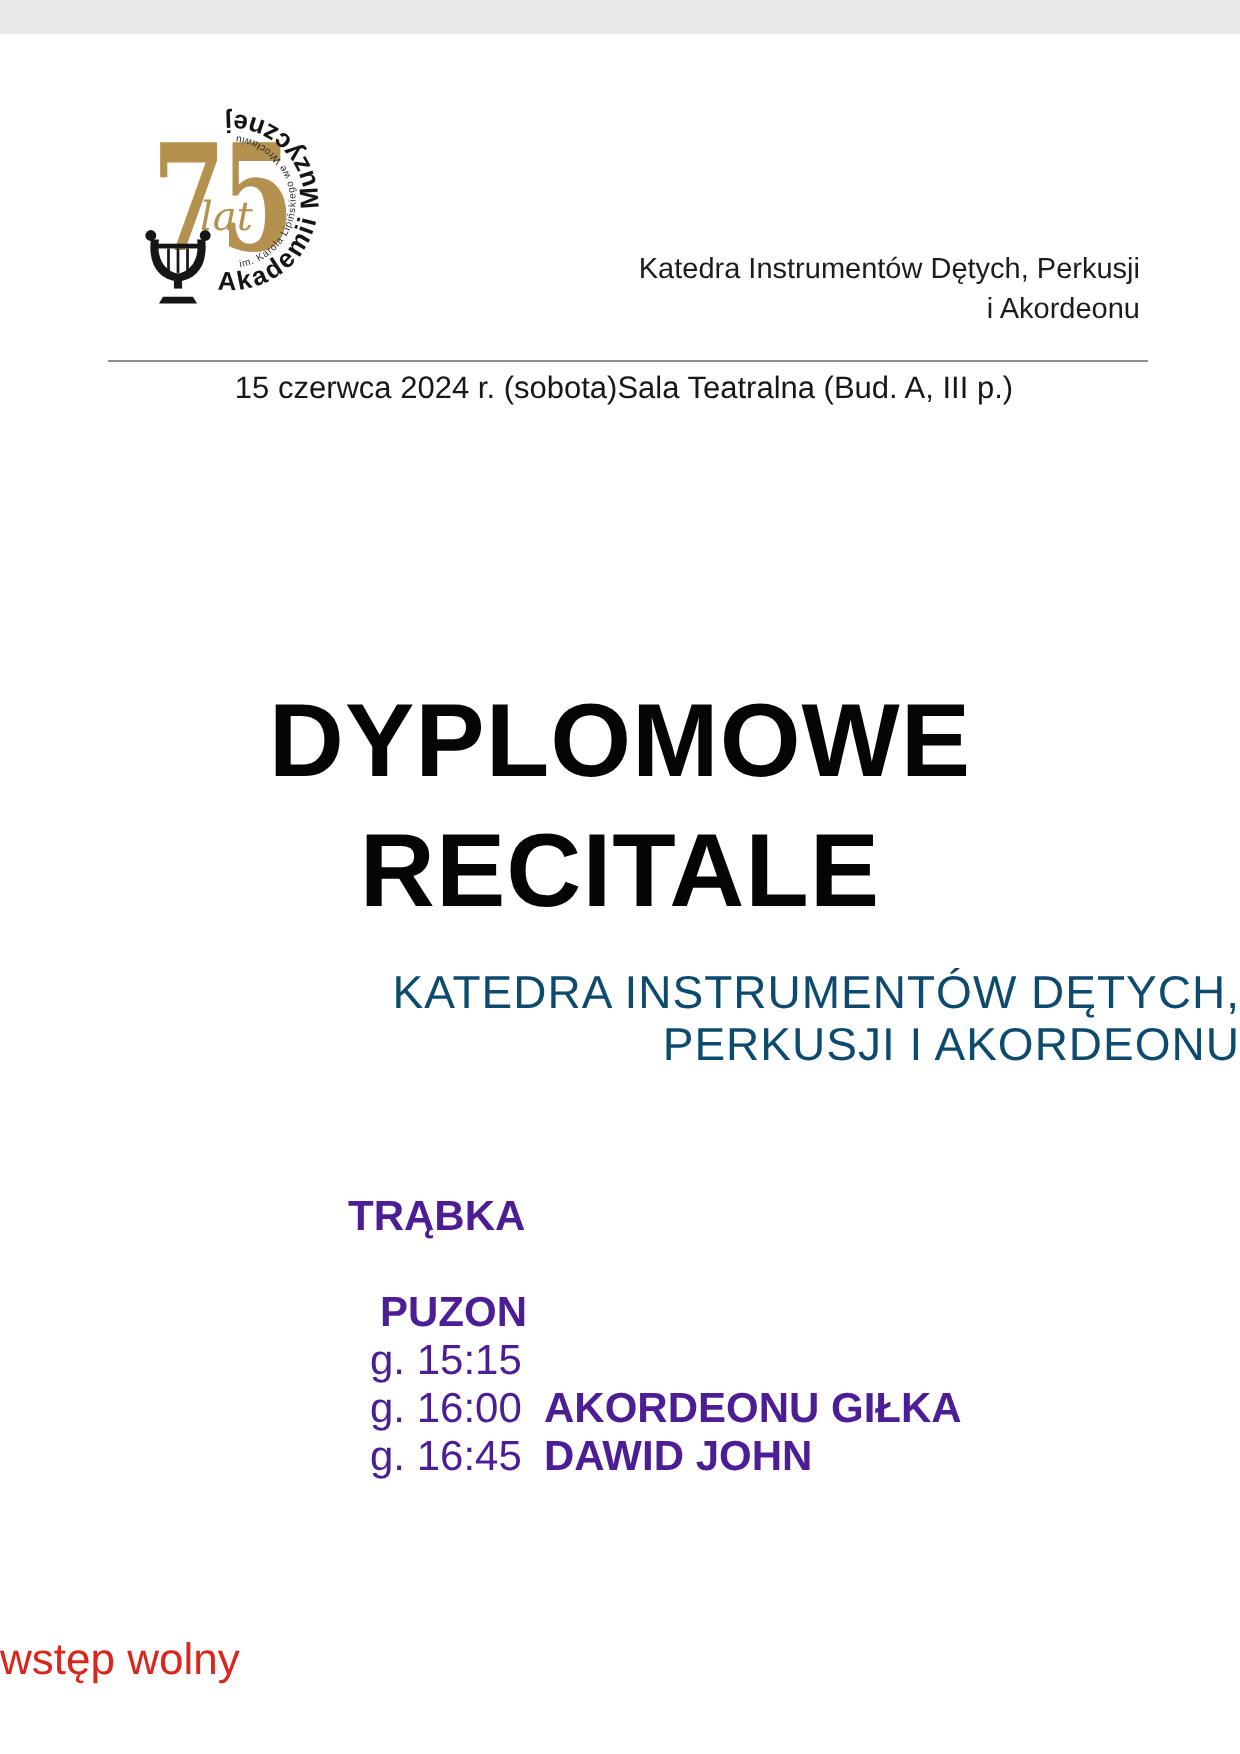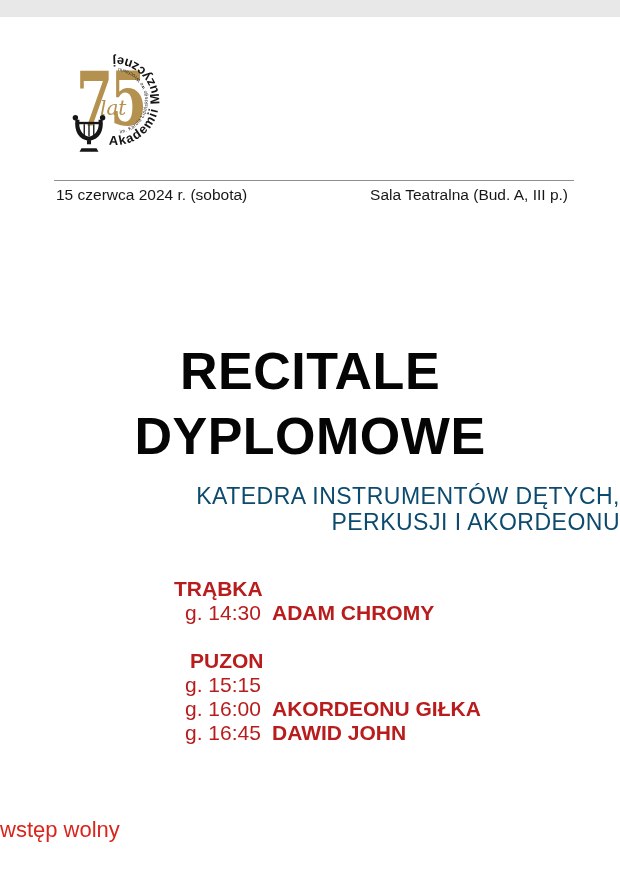--- a/index.html
+++ b/index.html
@@ -24,42 +24,42 @@
     color:#1c1c1c;
   }
 
   
   .rule {
     position:absolute; left:54px; top:163px; width:520px;
     border-top:1.5px solid #8f8f8f;
   }
   .meta-row {
     position:absolute; left:56px; top:169px; width:512px;
-    display:flex; justify-content:space-between;
+    display:flex; justify-content:center;
     font-size:15.5px; color:#171717;
   }
 
   
   .title {
     position:absolute; top:322px; left:0; width:100%;
     text-align:center;
     font-size:52px; font-weight:bold; line-height:65px;
     color:#050505; letter-spacing:0.5px;
   }
   .subtitle {
     position:absolute; top:466px; left:0; width:100%;
     text-align:right;
     font-size:23px; line-height:26px;
     color:#0c4a6e; letter-spacing:0.5px;
   }
 
   
   .schedule {
-    position:absolute; left:185px; top:560px;
-    font-size:21px; line-height:24px; color:#b91c1c;
+    position:absolute; left:185px; top:580px;
+    font-size:21px; line-height:24px; color:#4c1d95;
   }
   .sched-header { font-weight:bold; }
   .sched-header.first { margin-left:-11px; }
   .sched-header.second { margin-left:5px; margin-top:24px; }
   .sched-row { display:flex; }
   .sched-row .time { width:87px; flex:0 0 auto; }
   .sched-row .name { font-weight:bold; }
 
   
   .admission {
@@ -99,42 +99,42 @@
       <path d="M10,20 C6,55 20,78 50,82 C80,78 94,55 90,20 L78,20 C82,48 70,66 50,70 C30,66 18,48 22,20 Z"></path>
       <rect x="20" y="26" width="60" height="7"></rect>
       <rect x="34" y="33" width="4" height="34"></rect>
       <rect x="48" y="33" width="4" height="36"></rect>
       <rect x="62" y="33" width="4" height="34"></rect>
       <rect x="44" y="80" width="12" height="12"></rect>
       <path d="M28,104 L72,104 L78,114 L22,114 Z"></path>
     </g>
   </svg>
 
+  <div class="dept">
+    <div>Katedra Instrumentów Dętych, Perkusji</div>
+    <div>i Akordeonu</div>
+  </div>
 
   <div class="rule"></div>
   <div class="meta-row">
     <span>15 czerwca 2024 r. (sobota)</span>
     <span>Sala Teatralna (Bud. A, III p.)</span>
   </div>
 
   <div class="title">
+    <div>DYPLOMOWE</div>
     <div>RECITALE</div>
-    <div>DYPLOMOWE</div>
   </div>
   <div class="subtitle">
     <div>KATEDRA INSTRUMENTÓW DĘTYCH,</div>
     <div>PERKUSJI I AKORDEONU</div>
   </div>
 
   <div class="schedule">
     <div class="sched-header first">TRĄBKA</div>
-    <div class="sched-row">
-      <span class="time">g. 14:30</span>
-      <span class="name">ADAM CHROMY</span>
-    </div>
 
     <div class="sched-header second">PUZON</div>
     <div class="sched-row">
       <span class="time">g. 15:15</span>
     </div>
     <div class="sched-row">
       <span class="time">g. 16:00</span>
       <span class="name">AKORDEONU GIŁKA</span>
     </div>
     <div class="sched-row">

